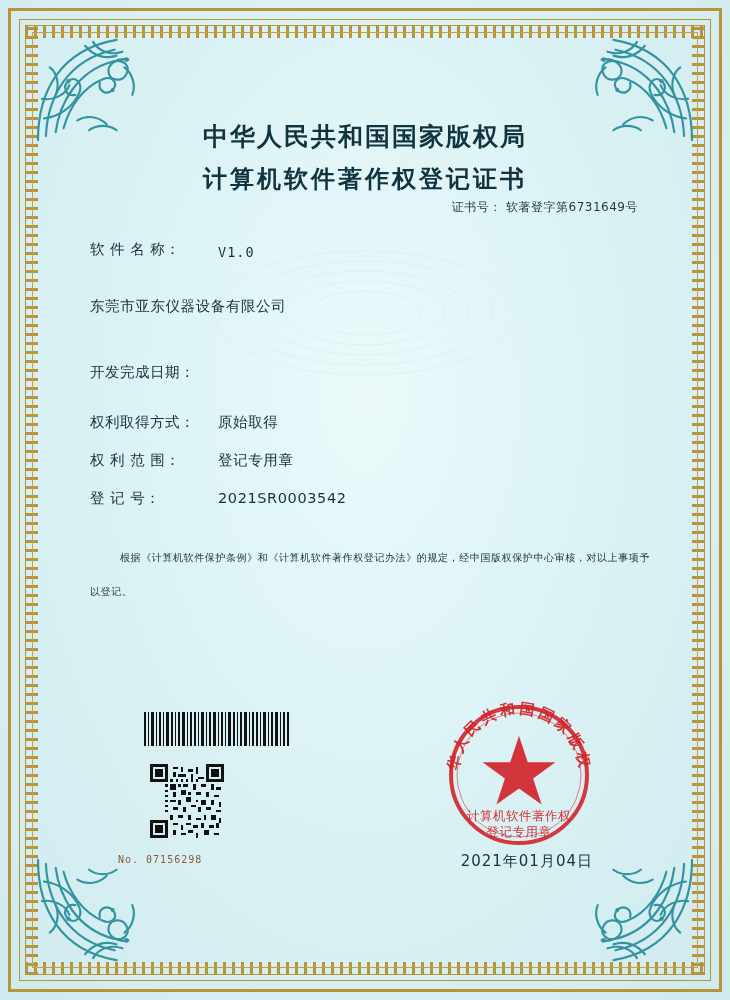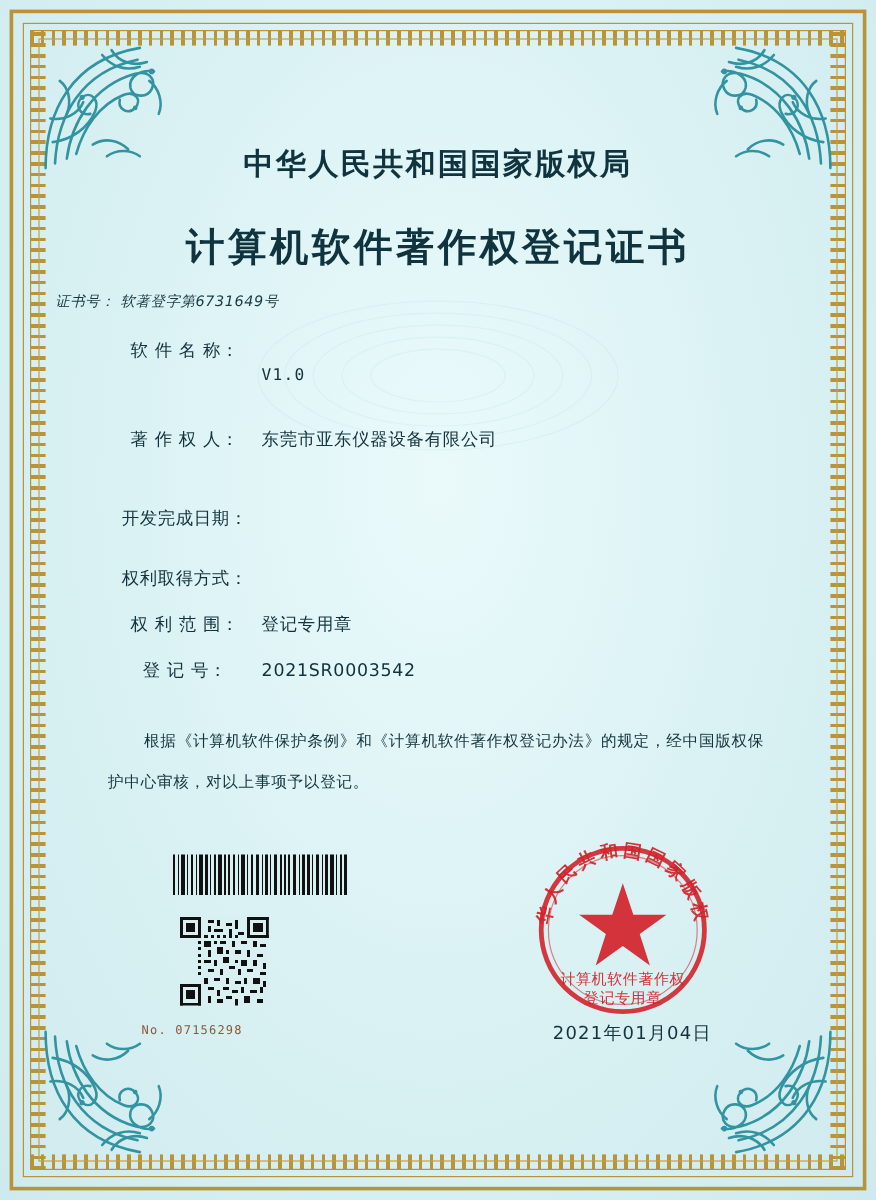--- a/index.html
+++ b/index.html
@@ -96,75 +96,74 @@
     color: #10343f;
     font-family: "DejaVu Serif", "Liberation Serif", serif;
     font-weight: 700;
     letter-spacing: 2px;
   }
   .title-main {
     margin-top: 74px;
     font-size: 25px;
   }
   .title-sub {
-    margin-top: 32px;
-    font-size: 32px;
+    margin-top: 10px;
+    font-size: 24px;
     letter-spacing: 3px;
   }
 
   .cert-no {
-    margin-top: 14px;
+    margin-top: 4px;
+    text-align: right;
     padding-right: 46px;
     font-size: 12px;
     color: #173a44;
     letter-spacing: .5px;
-    font-style: italic;
   }
 
   .fields {
     margin-top: 20px;
     padding-left: 44px;
     padding-right: 30px;
     color: #12333d;
   }
   .field-row {
     display: flex;
     align-items: flex-start;
     font-size: 14.5px;
     line-height: 26px;
   }
   .field-label {
     width: 128px;
     flex: 0 0 128px;
     letter-spacing: 4px;
     white-space: nowrap;
-    text-align: center;
   }
   .field-label.tight { letter-spacing: 0.5px; }
   .field-value {
     flex: 1;
     letter-spacing: .6px;
   }
   .field-value .ver {
     display: block;
     font-family: "DejaVu Sans Mono", "Liberation Mono", monospace;
     font-size: 13.5px;
     letter-spacing: 1px;
-    margin-top: 20px;
+    margin-top: 3px;
   }
 
   .gap-lg  { height: 40px; }
   .gap-md  { height: 28px; }
   .gap-sm  { height: 12px; }
 
   .paragraph {
     margin-top: 30px;
     padding-left: 44px;
     padding-right: 34px;
-    font-size: 13px;
+    font-size: 10px;
     line-height: 34px;
     color: #12333d;
     text-indent: 30px;
     letter-spacing: .6px;
   }
 
   
   .lower {
     position: absolute;
     left: 0; right: 0; bottom: 52px;
@@ -334,37 +333,37 @@
       <div class="field-row">
         <div class="field-label tight">软 件 名 称：</div>
         <div class="field-value">
           <span class="ver">V1.0</span>
         </div>
       </div>
 
       <div class="gap-md"></div>
 
       <div class="field-row">
-        <div class="field-label tight">著 作 权 人：</div>
         <div class="field-value">东莞市亚东仪器设备有限公司</div>
       </div>
 
       <div class="gap-lg"></div>
 
       <div class="field-row">
         <div class="field-label tight">开发完成日期：</div>
       </div>
 
       <div class="gap-sm"></div>
 
 
       <div class="gap-sm"></div>
 
       <div class="field-row">
         <div class="field-label tight">权利取得方式：</div>
+        <div class="field-value">原始取得</div>
       </div>
 
       <div class="gap-sm"></div>
 
       <div class="field-row">
         <div class="field-label tight">权 利 范 围：</div>
         <div class="field-value">登记专用章</div>
       </div>
 
       <div class="gap-sm"></div>

